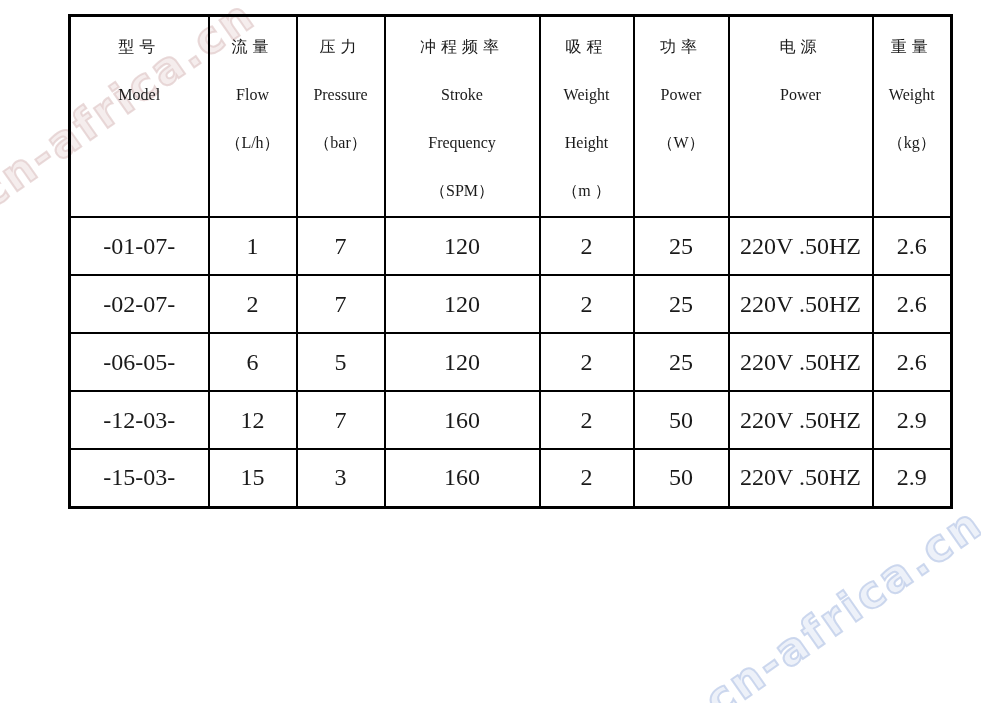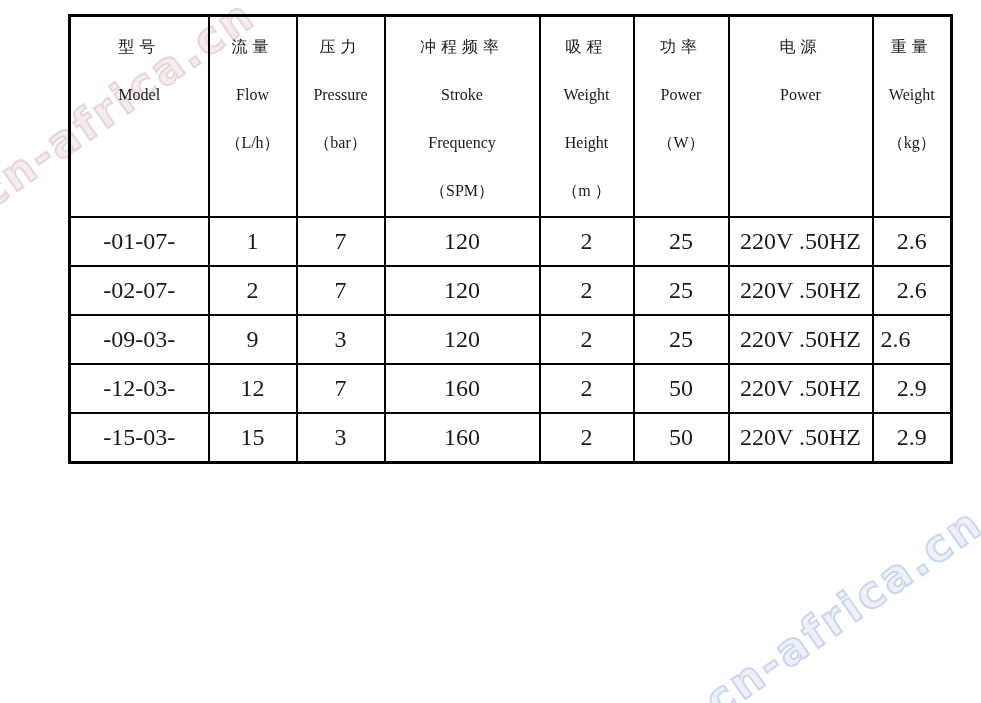--- a/index.html
+++ b/index.html
@@ -72,21 +72,21 @@
     display: block;
     height: 48px;
     line-height: 48px;
     font-size: 16px;
     white-space: nowrap;
   }
   .hl.zh {
     letter-spacing: 5px;
   }
   table.spec tbody tr {
-    height: 49px;
+    height: 58px;
   }
   table.spec td {
     text-align: center;
     font-size: 24px;
     vertical-align: middle;
   }
   table.spec td.align-left {
     text-align: left;
     padding-left: 7px;
   }
@@ -167,28 +167,28 @@
       <td>-02-07-</td>
       <td>2</td>
       <td>7</td>
       <td>120</td>
       <td>2</td>
       <td>25</td>
       <td>220V .50HZ</td>
       <td>2.6</td>
     </tr>
     <tr>
-      <td>-09-03-</td>
-      <td>9</td>
-      <td>3</td>
+      <td>-06-05-</td>
+      <td>6</td>
+      <td>5</td>
       <td>120</td>
       <td>2</td>
       <td>25</td>
       <td>220V .50HZ</td>
-      <td class="align-left">2.6</td>
+      <td>2.6</td>
     </tr>
     <tr>
       <td>-12-03-</td>
       <td>12</td>
       <td>7</td>
       <td>160</td>
       <td>2</td>
       <td>50</td>
       <td>220V .50HZ</td>
       <td>2.9</td>

